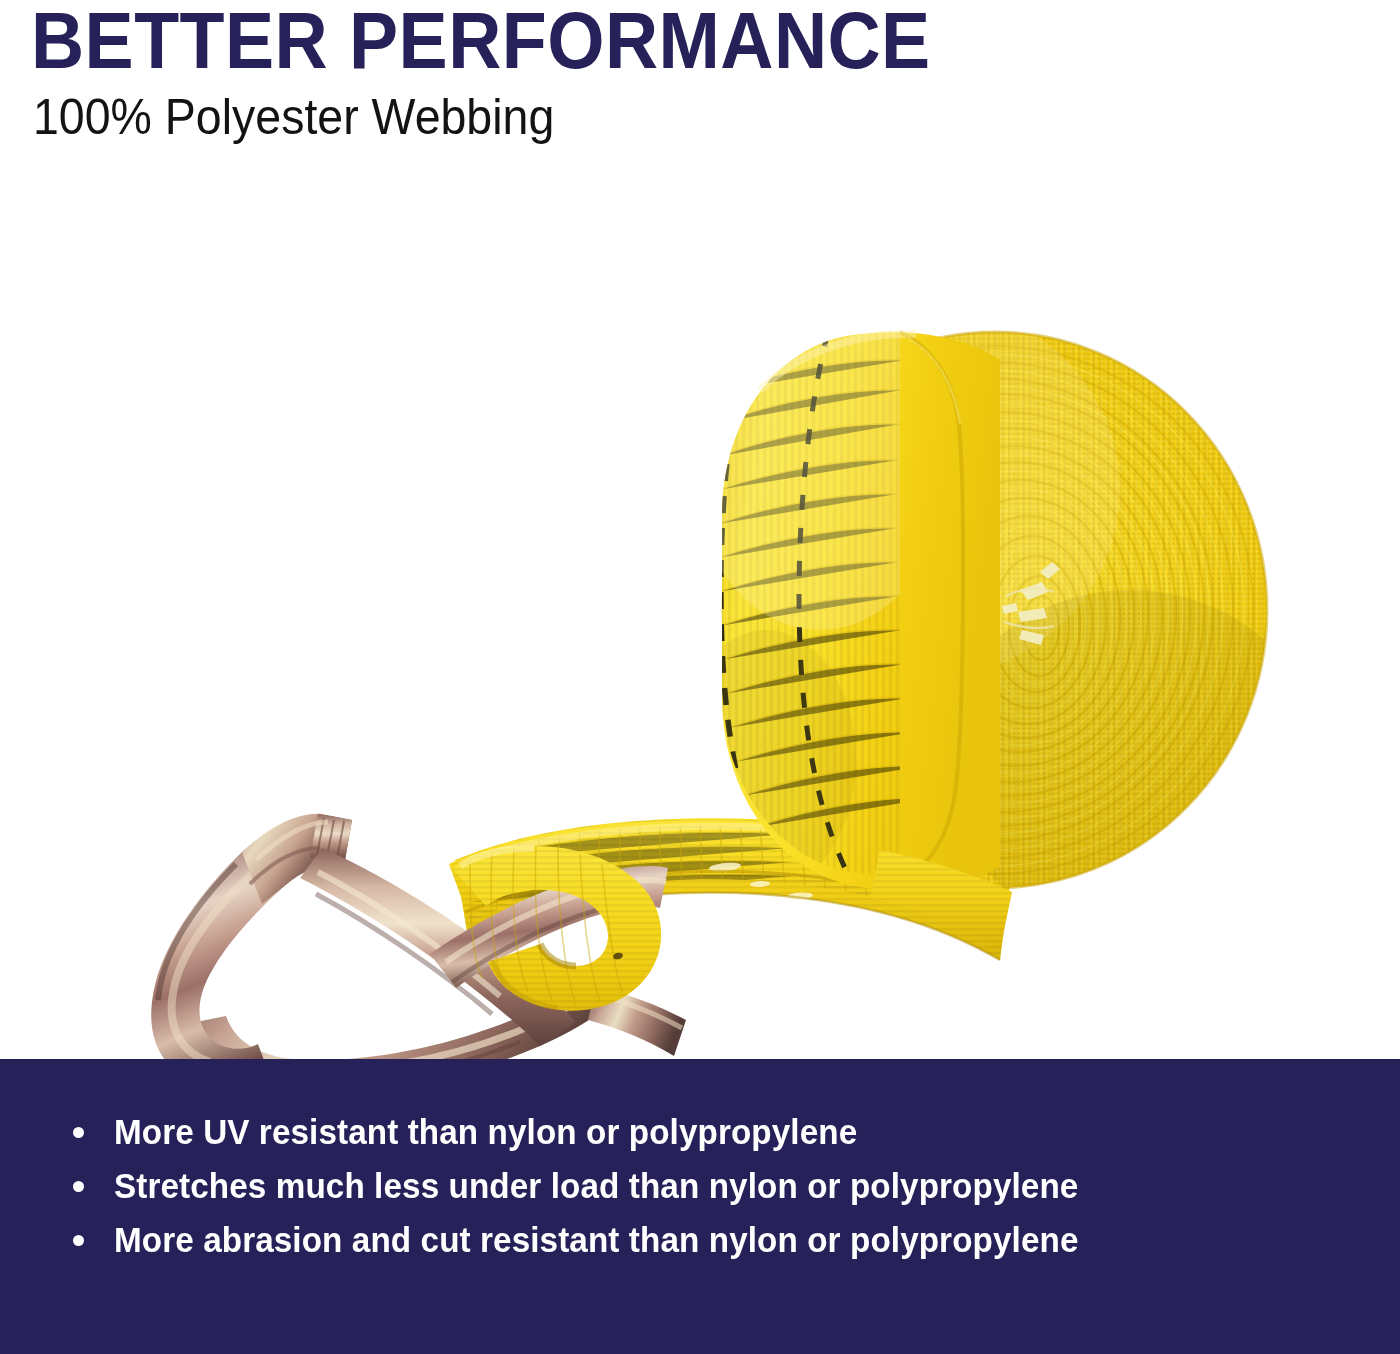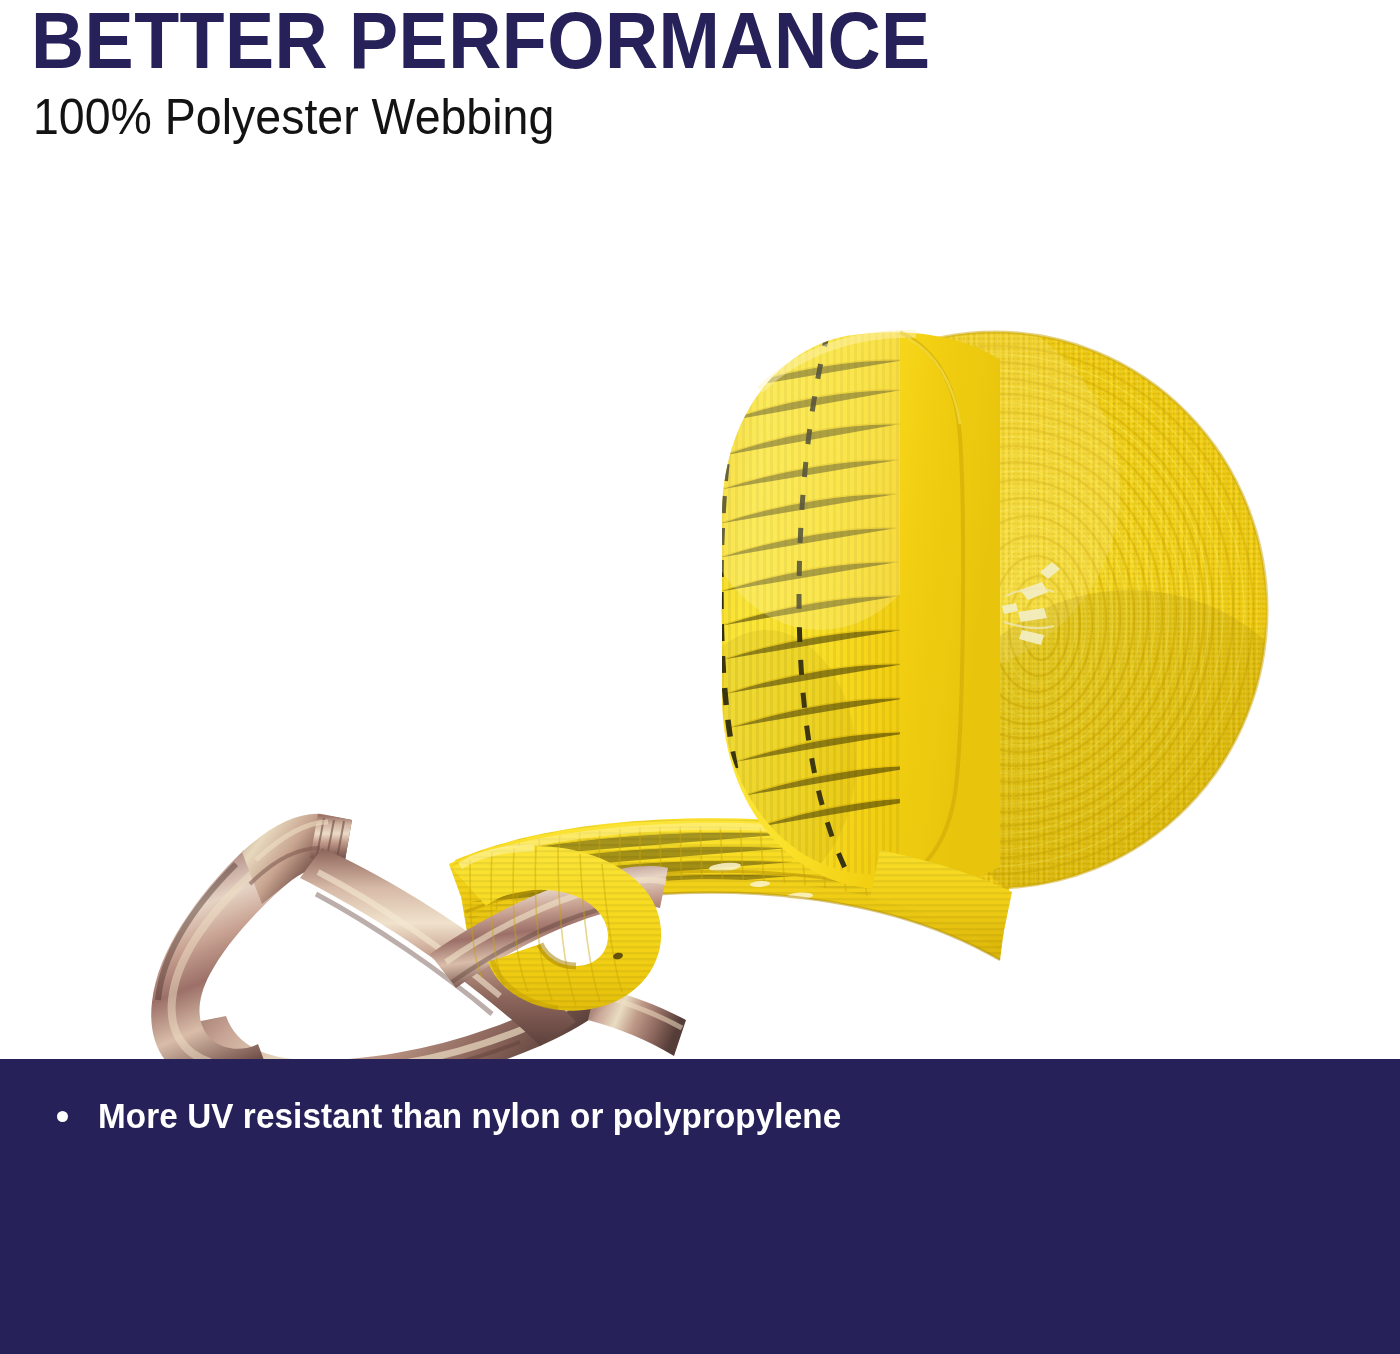--- a/index.html
+++ b/index.html
@@ -80,21 +80,21 @@
     top: 1059px;
     width: 1400px;
     height: 295px;
     background: #262158;
   }
   .bullets-list {
     position: absolute;
     left: 0;
     top: 30px;
     width: 1232px;
-    margin: 0;
+    margin: 16px;
     padding: 0;
     list-style: none;
   }
   .bullet-row {
     position: relative;
     height: 54px;
     padding-left: 98px;
     display: flex;
     align-items: center;
   }
@@ -502,16 +502,24 @@
       <ellipse cx="618" cy="796" rx="5" ry="3.2" fill="#4a3c06" opacity="0.85" transform="rotate(-12 618 796)"></ellipse>
     </svg>
   </div>
 
   <div class="bullets-panel">
     <ul class="bullets-list">
       <li class="bullet-row">
         <span class="bullet-dot"></span>
         <span class="bullet-text">More UV resistant than nylon or polypropylene</span>
       </li>
+      <li class="bullet-row">
+        <span class="bullet-dot"></span>
+        <span class="bullet-text">Stretches much less under load than nylon or polypropylene</span>
+      </li>
+      <li class="bullet-row">
+        <span class="bullet-dot"></span>
+        <span class="bullet-text">More abrasion and cut resistant than nylon or polypropylene</span>
+      </li>
     </ul>
   </div>
 
 </div>
 
 </body></html>

